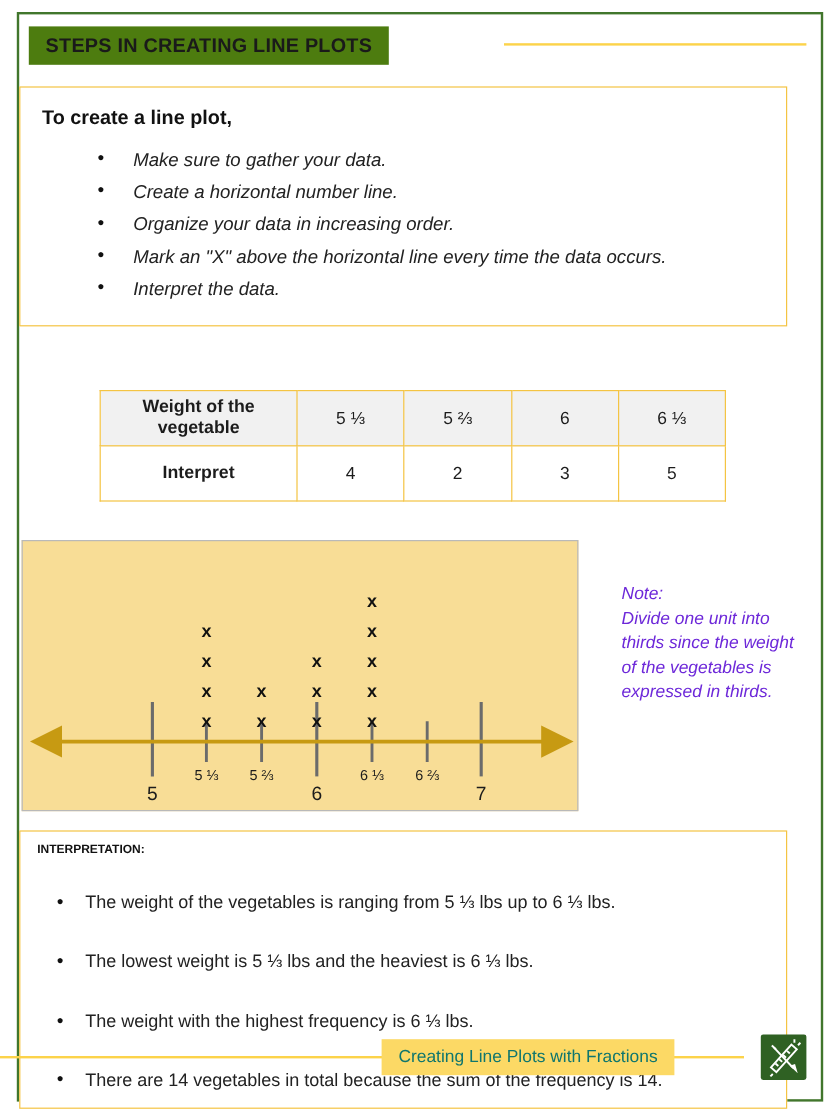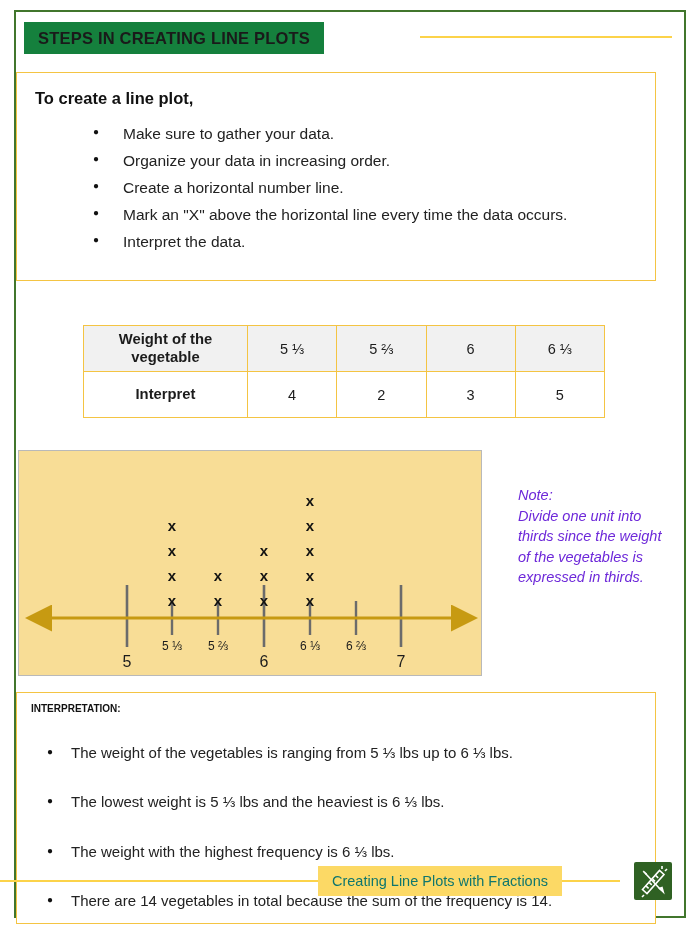--- a/index.html
+++ b/index.html
@@ -38,21 +38,21 @@
     top: 22px;
     width: 672px;
     height: 32px;
   }
   .header-banner {
     position: absolute;
     left: 24px;
     top: 0px;
     height: 32px;
     line-height: 32px;
-    background: #15803d;
+    background: #4d7c0f;
     padding: 0 14px 0 14px;
     font-size: 16.5px;
     font-weight: bold;
     letter-spacing: 0.2px;
     color: #1a1a1a;
     white-space: nowrap;
     box-sizing: border-box;
   }
   .header-line {
     position: absolute;
@@ -73,23 +73,24 @@
     background: #ffffff;
     padding: 16px 18px 14px 18px;
   }
   .steps-title {
     font-size: 16.5px;
     font-weight: bold;
     color: #111111;
     margin-bottom: 14px;
   }
   .steps-list {
-    margin: 12px;
+    margin: 0;
     padding: 0 0 0 46px;
     list-style: none;
+    font-style: italic;
   }
   .steps-list li {
     position: relative;
     font-size: 15.5px;
     color: #222222;
     line-height: 1.55;
     margin-bottom: 3px;
     padding-left: 30px;
   }
   .steps-list li::before {
@@ -235,22 +236,22 @@
 
   <div class="header-row">
     <div class="header-banner">STEPS IN CREATING LINE PLOTS</div>
     <div class="header-line"></div>
   </div>
 
   <div class="steps-box">
     <div class="steps-title">To create a line plot,</div>
     <ul class="steps-list">
       <li>Make sure to gather your data.</li>
+      <li>Create a horizontal number line.</li>
       <li>Organize your data in increasing order.</li>
-      <li>Create a horizontal number line.</li>
       <li>Mark an "X" above the horizontal line every time the data occurs.</li>
       <li>Interpret the data.</li>
     </ul>
   </div>
 
   <div class="table-wrap">
     <table class="data-table">
       <tbody>
         <tr class="row-head">
           <td class="rowlabel">Weight of the vegetable</td>

